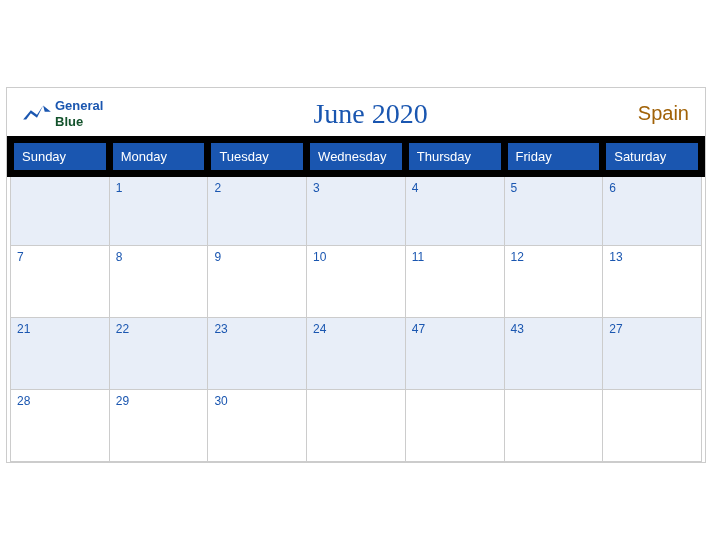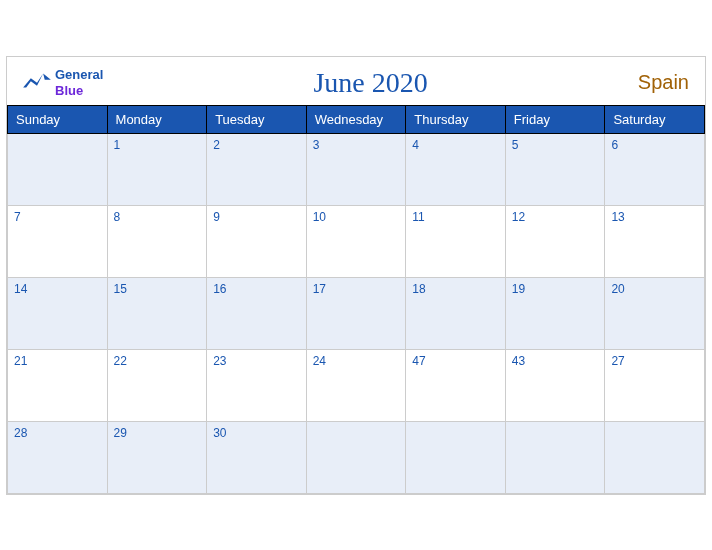--- a/index.html
+++ b/index.html
@@ -50,21 +50,21 @@
       width: 100%;
       border-collapse: collapse;
     }
     .calendar-grid th {
       background-color: #1a56b0;
       color: #fff;
       text-align: left;
       padding: 6px 6px 6px 8px;
       font-size: 13px;
       font-weight: normal;
-      border: 1px solid #000000;
+      border: 7px solid #000000;
     }
     .calendar-grid td {
       border: 1px solid #ccc;
       vertical-align: top;
       width: calc(100% / 7);
       height: 72px;
       padding: 4px 6px;
       font-size: 12px;
       color: #1a56b0;
       background: #fff;
@@ -92,21 +92,21 @@
 </head>
 <body>
 
 <div class="calendar-wrapper">
   <div class="calendar-header">
     <div class="logo-area">
       <div class="logo-container">
         <svg class="logo-icon" viewBox="0 0 36 26" xmlns="http://www.w3.org/2000/svg">
           <polygon points="0,20 10,8 18,14 26,2 36,10 28,10 26,2 18,18 10,12 4,20" fill="#1a56b0"></polygon>
         </svg>
-        <span style="font-size:13px;color:#1a56b0;font-weight:bold;line-height:1.2;">General<br><span style="color:#6d28d9;">Blue</span></span>
+        <span style="font-size:13px;color:#1a56b0;font-weight:bold;line-height:1.2;">General<br><span style="color:#14532d;">Blue</span></span>
       </div>
     </div>
     <h1 class="calendar-title">June 2020</h1>
     <div class="country-label">Spain</div>
   </div>
   <table class="calendar-grid">
     <thead>
       <tr>
         <th>Sunday</th>
         <th>Monday</th>
@@ -157,43 +157,20 @@
           </td>
           <td>
             <span class="day-num">12</span>
           </td>
           <td>
             <span class="day-num">13</span>
           </td>
         </tr>
         <tr>
           <td>
-            <span class="day-num">14</span>
-          </td>
-          <td>
-            <span class="day-num">15</span>
-          </td>
-          <td>
-            <span class="day-num">16</span>
-          </td>
-          <td>
-            <span class="day-num">17</span>
-          </td>
-          <td>
-            <span class="day-num">18</span>
-          </td>
-          <td>
-            <span class="day-num">19</span>
-          </td>
-          <td>
-            <span class="day-num">20</span>
-          </td>
-        </tr>
-        <tr>
-          <td>
             <span class="day-num">21</span>
           </td>
           <td>
             <span class="day-num">22</span>
           </td>
           <td>
             <span class="day-num">23</span>
           </td>
           <td>
             <span class="day-num">24</span>

